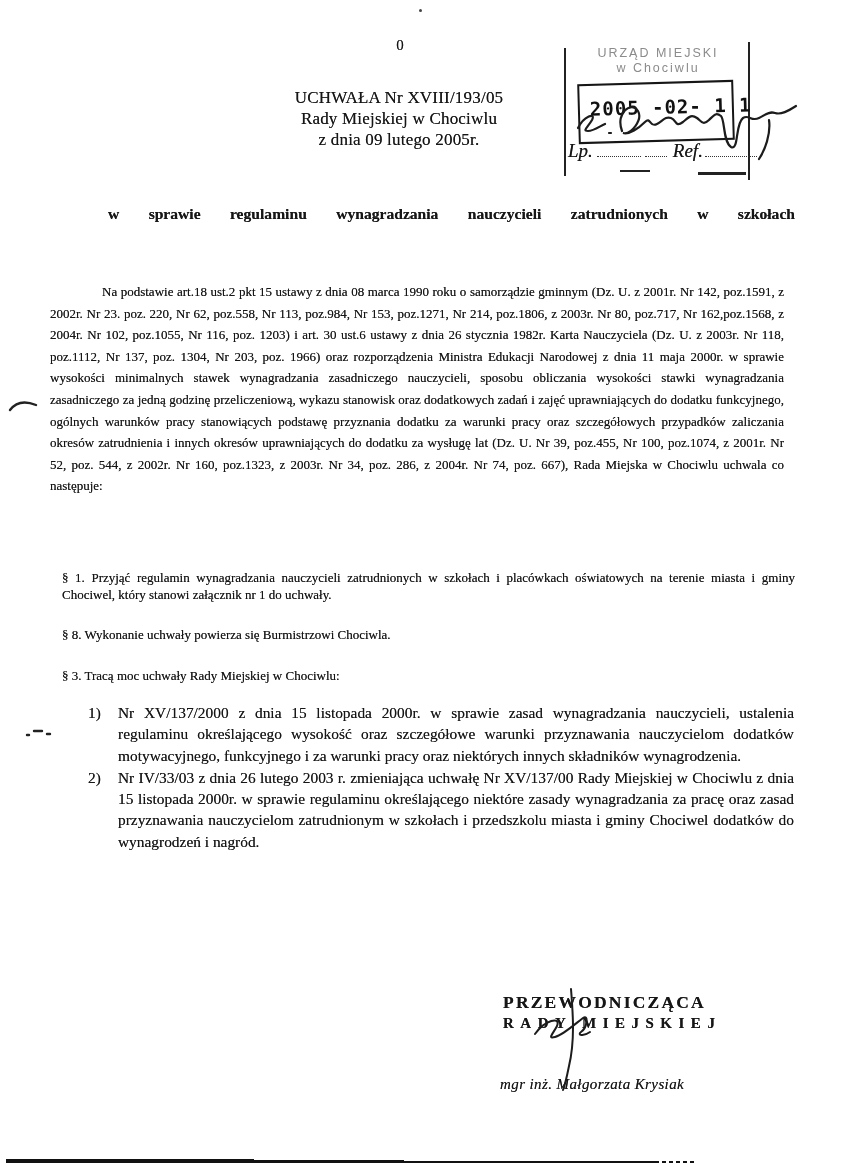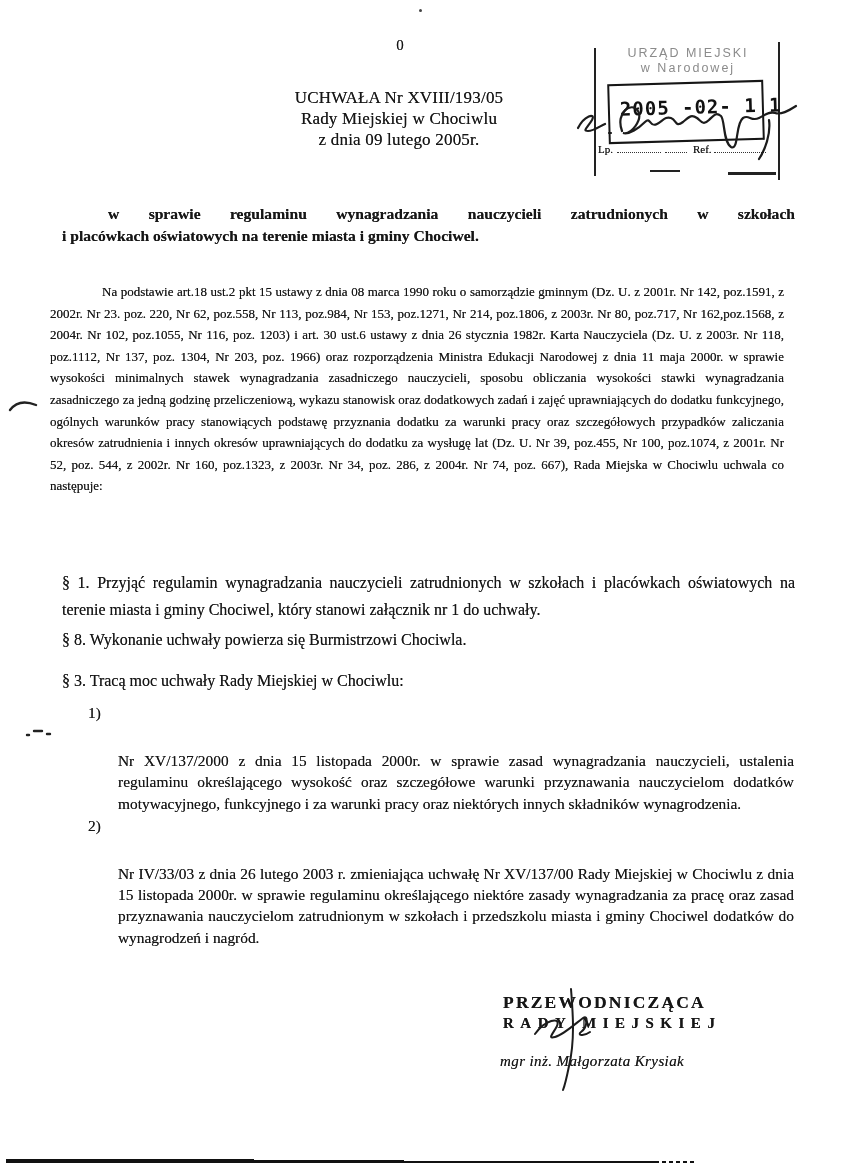--- a/index.html
+++ b/index.html
@@ -14,64 +14,64 @@
   }
   .abs{position:absolute;}
   .txt{text-shadow:0 0 .4px rgba(0,0,0,.65);}
 
   .artifact-dot{top:9px;left:419px;width:3px;height:3px;background:#444;border-radius:50%;}
   .page-number{top:37px;left:388px;width:24px;text-align:center;font-size:15px;}
 
   .decree-title{top:87px;left:238px;width:322px;text-align:center;font-weight:normal;font-size:17px;line-height:21px;letter-spacing:.2px;}
 
   
-  .stamp{top:42px;left:588px;width:200px;height:142px;}
+  .stamp{top:42px;left:558px;width:200px;height:142px;}
   .stamp-vline{position:absolute;width:2px;background:#222;}
   .stamp-vline.left{left:6px;top:6px;height:128px;}
   .stamp-vline.right{left:190px;top:0;height:138px;}
   .stamp-office{position:absolute;top:4px;left:14px;width:172px;text-align:center;
     font-family:"Liberation Sans",sans-serif;font-size:12.5px;line-height:15px;
     color:#8b8b8b;letter-spacing:2px;filter:blur(.4px);}
   .date-box{position:absolute;top:40px;left:20px;width:152px;height:56px;
     border:2.5px solid #161616;transform:rotate(-1.6deg);}
   .stamp-date{position:absolute;top:12px;left:10px;white-space:nowrap;
     font-family:"DejaVu Sans Mono",monospace;font-weight:bold;font-size:19px;letter-spacing:1px;color:#111;}
-  .lp-ref-row{position:absolute;top:98px;left:10px;width:200px;font-size:11px;white-space:nowrap;}
+  .lp-ref-row{position:absolute;top:98px;left:10px;width:200px;font-size:19px;white-space:nowrap;font-style:italic;}
   .dots{display:inline-block;border-bottom:1.6px dotted #333;height:12px;vertical-align:baseline;}
   .d1{width:44px;margin-left:4px;}
   .d2{width:22px;margin-left:4px;margin-right:6px;}
   .d3{width:52px;margin-left:2px;}
   .stamp-underdash{position:absolute;height:2px;background:#222;}
   .ud1{top:128px;left:62px;width:30px;}
   .ud2{top:130px;left:140px;width:48px;height:2.5px;}
 
   .stamp-signature{top:90px;left:572px;}
   .chair-signature{top:986px;left:527px;}
   .pen-curve{top:396px;left:8px;}
   .pen-dash{top:727px;left:25px;}
 
   
   .subject{top:203px;left:62px;width:733px;font-weight:bold;font-size:15.6px;line-height:21.5px;}
   .subject .l1{text-align:justify;text-align-last:justify;margin-left:46px;}
   .preamble{top:281px;left:50px;width:734px;font-size:13px;line-height:21.6px;text-align:justify;text-indent:52px;}
-  .section{left:62px;width:733px;font-size:16px;line-height:27px;text-align:justify;}
+  .section{left:62px;width:733px;font-size:13px;line-height:17px;text-align:justify;}
   .sec1{top:569px;}
   .sec2{top:626px;}
   .sec3{top:667px;}
   .sec4{top:867px;}
   .repealed{top:702px;left:88px;width:706px;font-size:15.4px;line-height:21.3px;}
   .list-item{display:flex;margin-bottom:1px;}
   .list-marker{width:30px;flex:0 0 30px;}
-  .list-text{flex:1;text-align:justify;margin-top:48px;}
+  .list-text{flex:1;text-align:justify;}
 
   
   .sign-block{top:992px;left:503px;width:260px;}
   .role1{font-size:17.5px;letter-spacing:2.2px;font-weight:bold;white-space:nowrap;}
   .role2{font-size:15px;letter-spacing:6.5px;margin-top:2px;font-weight:bold;white-space:nowrap;}
-  .signatory{top:1053px;left:500px;font-style:italic;font-size:15px;letter-spacing:.4px;white-space:nowrap;}
+  .signatory{top:1076px;left:500px;font-style:italic;font-size:15px;letter-spacing:.4px;white-space:nowrap;}
 
   
   .scanline{background:#111;}
   .sl1{top:1159px;left:6px;width:248px;height:4px;}
   .sl2{top:1160px;left:254px;width:150px;height:3px;}
   .sl3{top:1161px;left:404px;width:255px;height:2px;}
   .sl4{top:1161px;left:662px;width:34px;height:2px;background:repeating-linear-gradient(90deg,#111 0 4px,transparent 4px 7px);}
 </style>
 </head>
 <body>
@@ -86,21 +86,21 @@
     <div class="txt">UCHWAŁA Nr  XVIII/193/05</div>
     <div class="txt">Rady Miejskiej w Chociwlu</div>
     <div class="txt">z dnia  09 lutego 2005r.</div>
   </div>
 
   <div class="abs stamp">
     <div class="stamp-vline left"></div>
     <div class="stamp-vline right"></div>
     <div class="stamp-office">
       <div>URZĄD MIEJSKI</div>
-      <div>w Narodowej</div>
+      <div>w Chociwlu</div>
     </div>
     <div class="date-box">
       <span class="stamp-date">2005 -02- 1 1</span>
     </div>
     <div class="lp-ref-row">
       <span class="txt">Lp.</span><span class="dots d1"></span><span class="dots d2"></span><span class="txt">Ref.</span><span class="dots d3"></span>
     </div>
     <div class="stamp-underdash ud1"></div>
     <div class="stamp-underdash ud2"></div>
   </div>
@@ -110,21 +110,20 @@
              M50,41 C43,22 60,11 66,21 C71,30 59,45 51,43 C57,45 67,38 73,32
              C79,26 77,38 85,34 C91,31 93,26 99,28 C105,30 103,38 111,32
              C117,27 119,24 125,28 C129,31 131,36 137,30 C142,25 144,22 149,26
              C153,30 151,52 159,57 C167,61 163,34 171,28 C177,24 179,32 187,28
              C193,25 197,21 203,23 C209,25 216,21 224,16
              M197,30 C199,44 193,60 187,69" stroke="#1c1c1c" stroke-width="2.2" fill="none" stroke-linecap="round"></path>
   </svg>
 
   <div class="abs subject">
     <div class="l1 txt">w sprawie regulaminu wynagradzania nauczycieli zatrudnionych w szkołach</div>
-    <div class="txt">i placówkach oświatowych na terenie miasta i gminy Chociwel.</div>
   </div>
 
   <div class="abs preamble txt">Na podstawie art.18 ust.2 pkt 15 ustawy z dnia 08 marca 1990 roku o samorządzie gminnym (Dz. U. z 2001r. Nr 142, poz.1591, z 2002r. Nr 23. poz. 220, Nr 62, poz.558, Nr 113, poz.984, Nr 153, poz.1271, Nr 214, poz.1806, z 2003r. Nr 80, poz.717, Nr 162,poz.1568, z 2004r. Nr 102, poz.1055, Nr 116, poz. 1203) i art. 30 ust.6 ustawy z dnia 26 stycznia 1982r. Karta Nauczyciela (Dz. U. z 2003r. Nr 118, poz.1112, Nr 137, poz. 1304, Nr 203, poz. 1966) oraz rozporządzenia Ministra Edukacji Narodowej z dnia 11 maja 2000r. w sprawie wysokości minimalnych stawek wynagradzania zasadniczego nauczycieli, sposobu obliczania wysokości stawki wynagradzania zasadniczego za jedną godzinę przeliczeniową, wykazu stanowisk oraz dodatkowych zadań i zajęć uprawniających do dodatku funkcyjnego, ogólnych warunków pracy stanowiących podstawę przyznania dodatku za warunki pracy oraz szczegółowych przypadków zaliczania okresów zatrudnienia i innych okresów uprawniających do dodatku za wysługę lat (Dz. U. Nr 39, poz.455, Nr 100, poz.1074, z 2001r. Nr 52, poz. 544, z 2002r. Nr 160, poz.1323, z 2003r. Nr 34, poz. 286, z 2004r. Nr 74, poz. 667), Rada Miejska w Chociwlu uchwala co następuje:</div>
 
   <div class="abs section sec1 txt">§ 1. Przyjąć regulamin wynagradzania nauczycieli zatrudnionych w szkołach i placówkach oświatowych na terenie miasta i gminy Chociwel, który stanowi załącznik nr 1 do uchwały.</div>
   <div class="abs section sec2 txt">§ 8. Wykonanie uchwały powierza się Burmistrzowi Chociwla.</div>
   <div class="abs section sec3 txt">§ 3. Tracą moc uchwały Rady Miejskiej w Chociwlu:</div>
 
   <div class="abs repealed">
     <div class="list-item">

